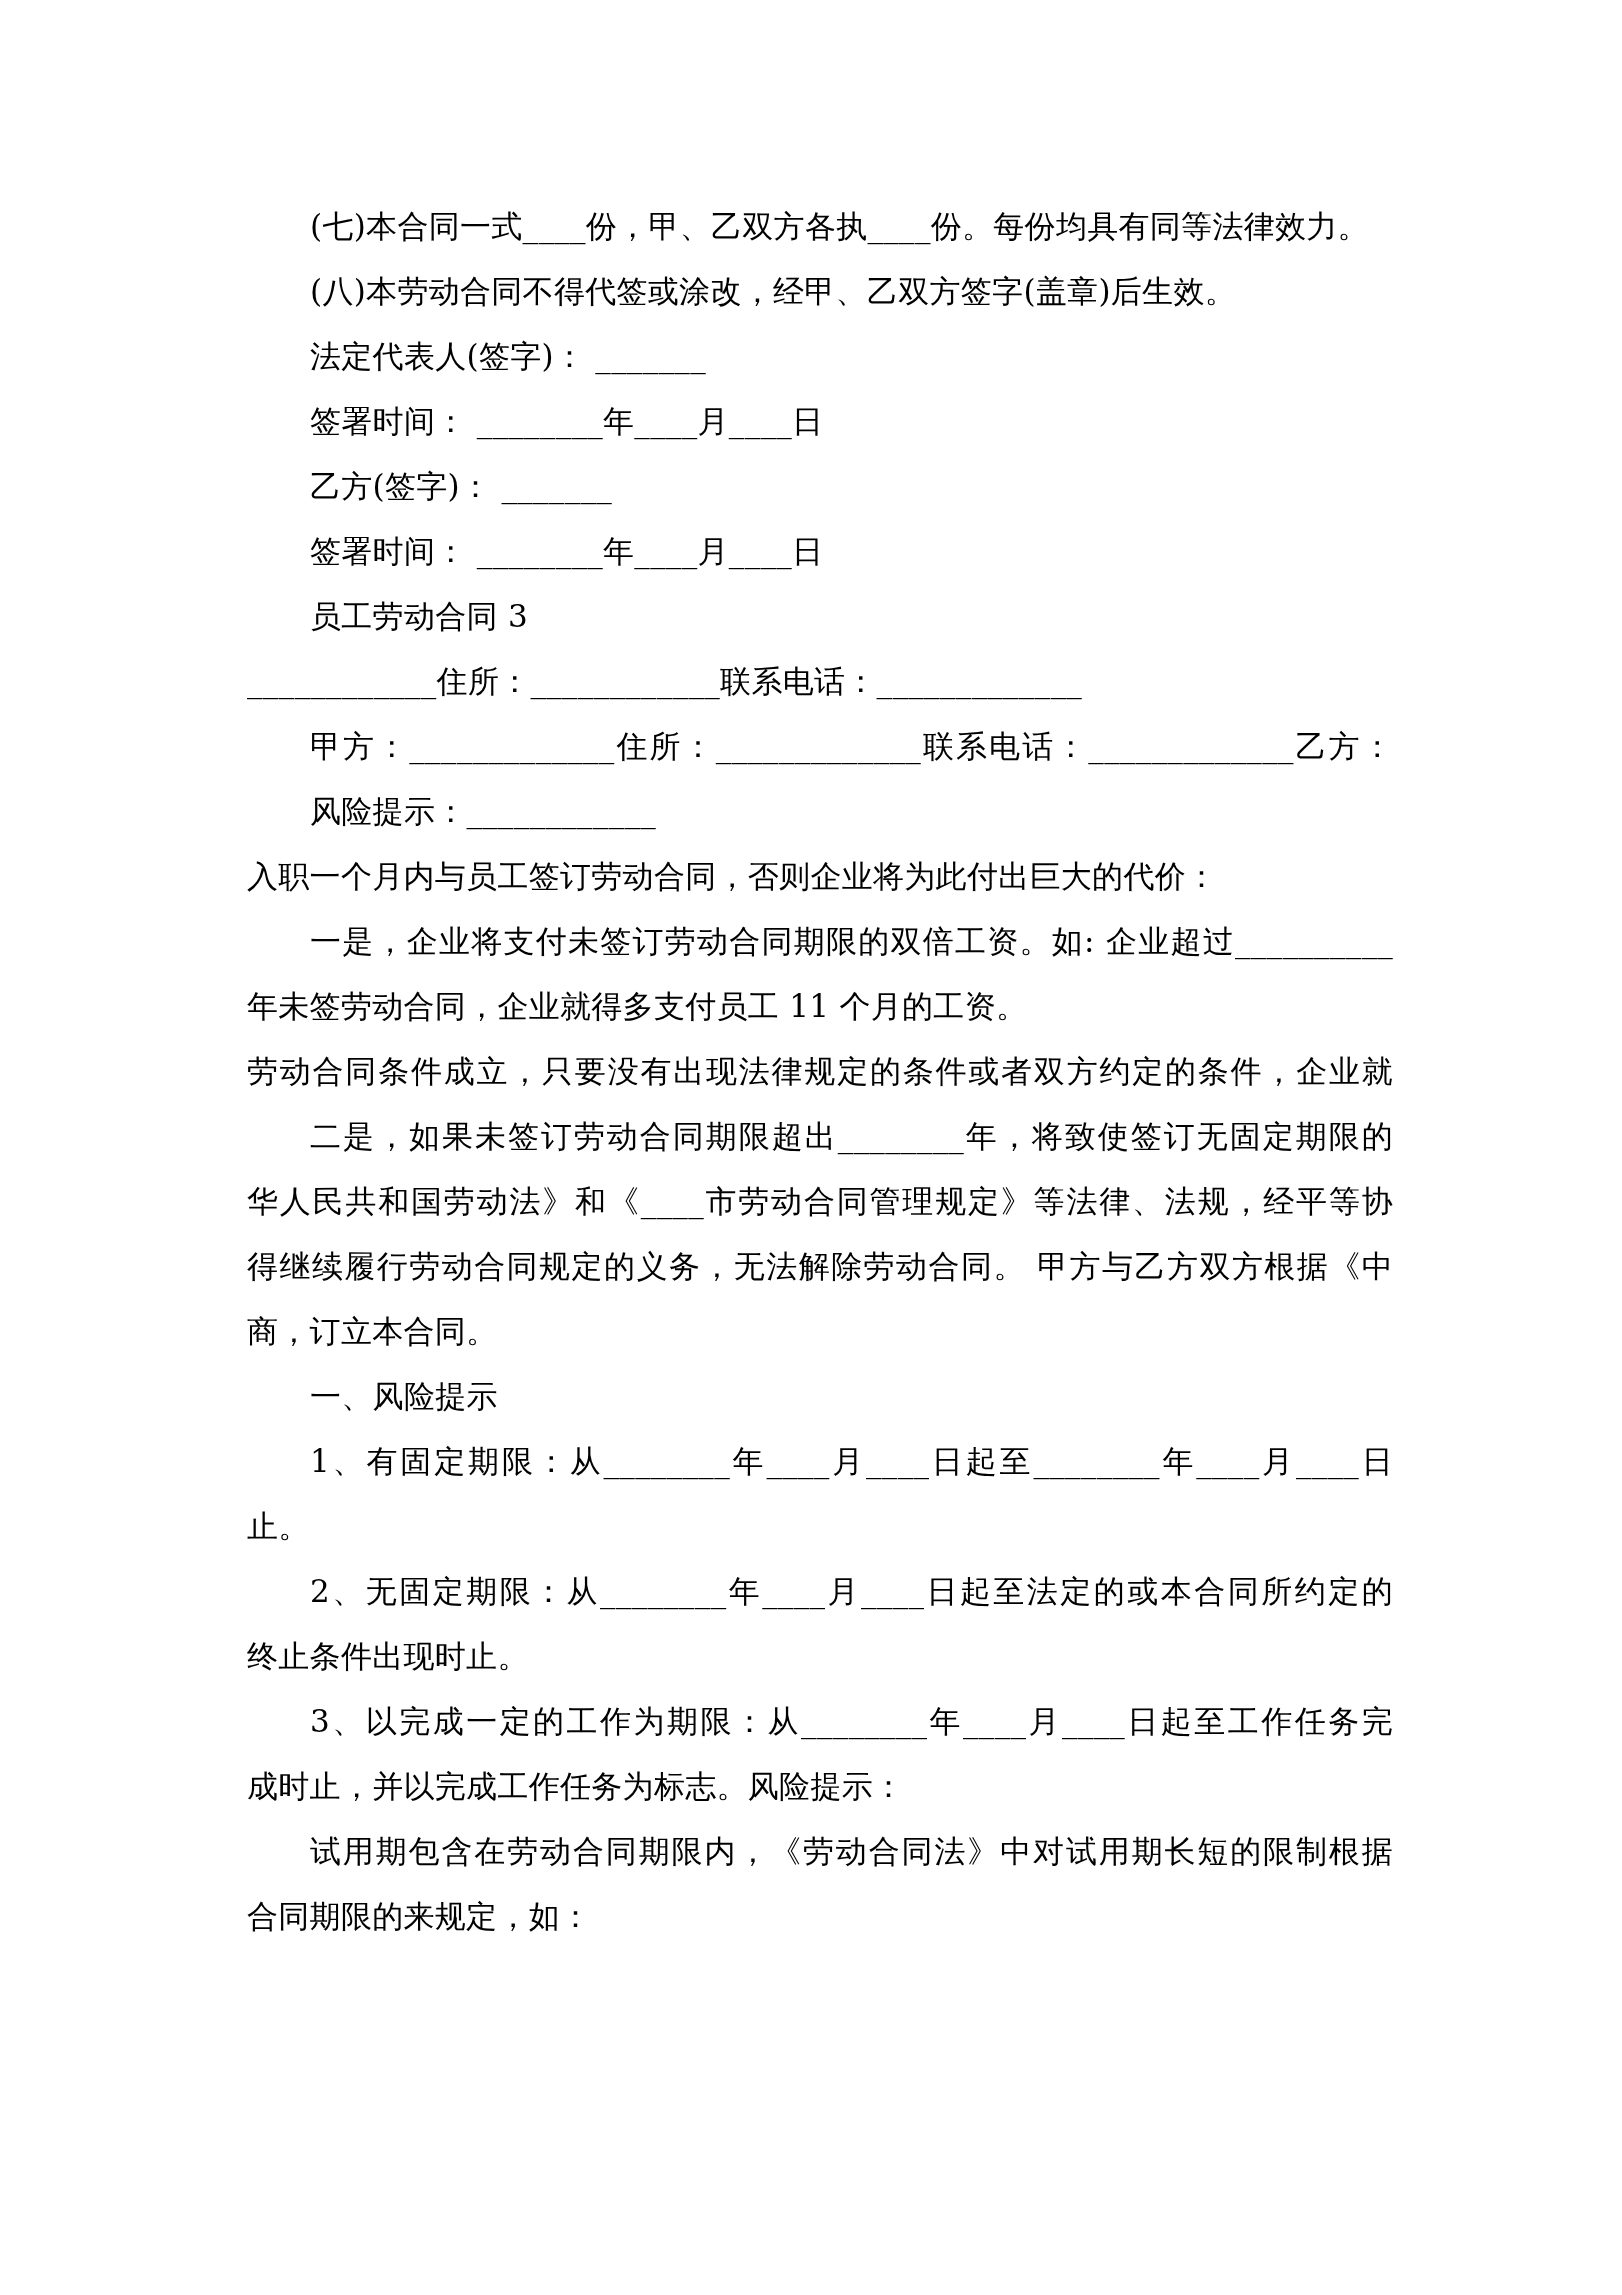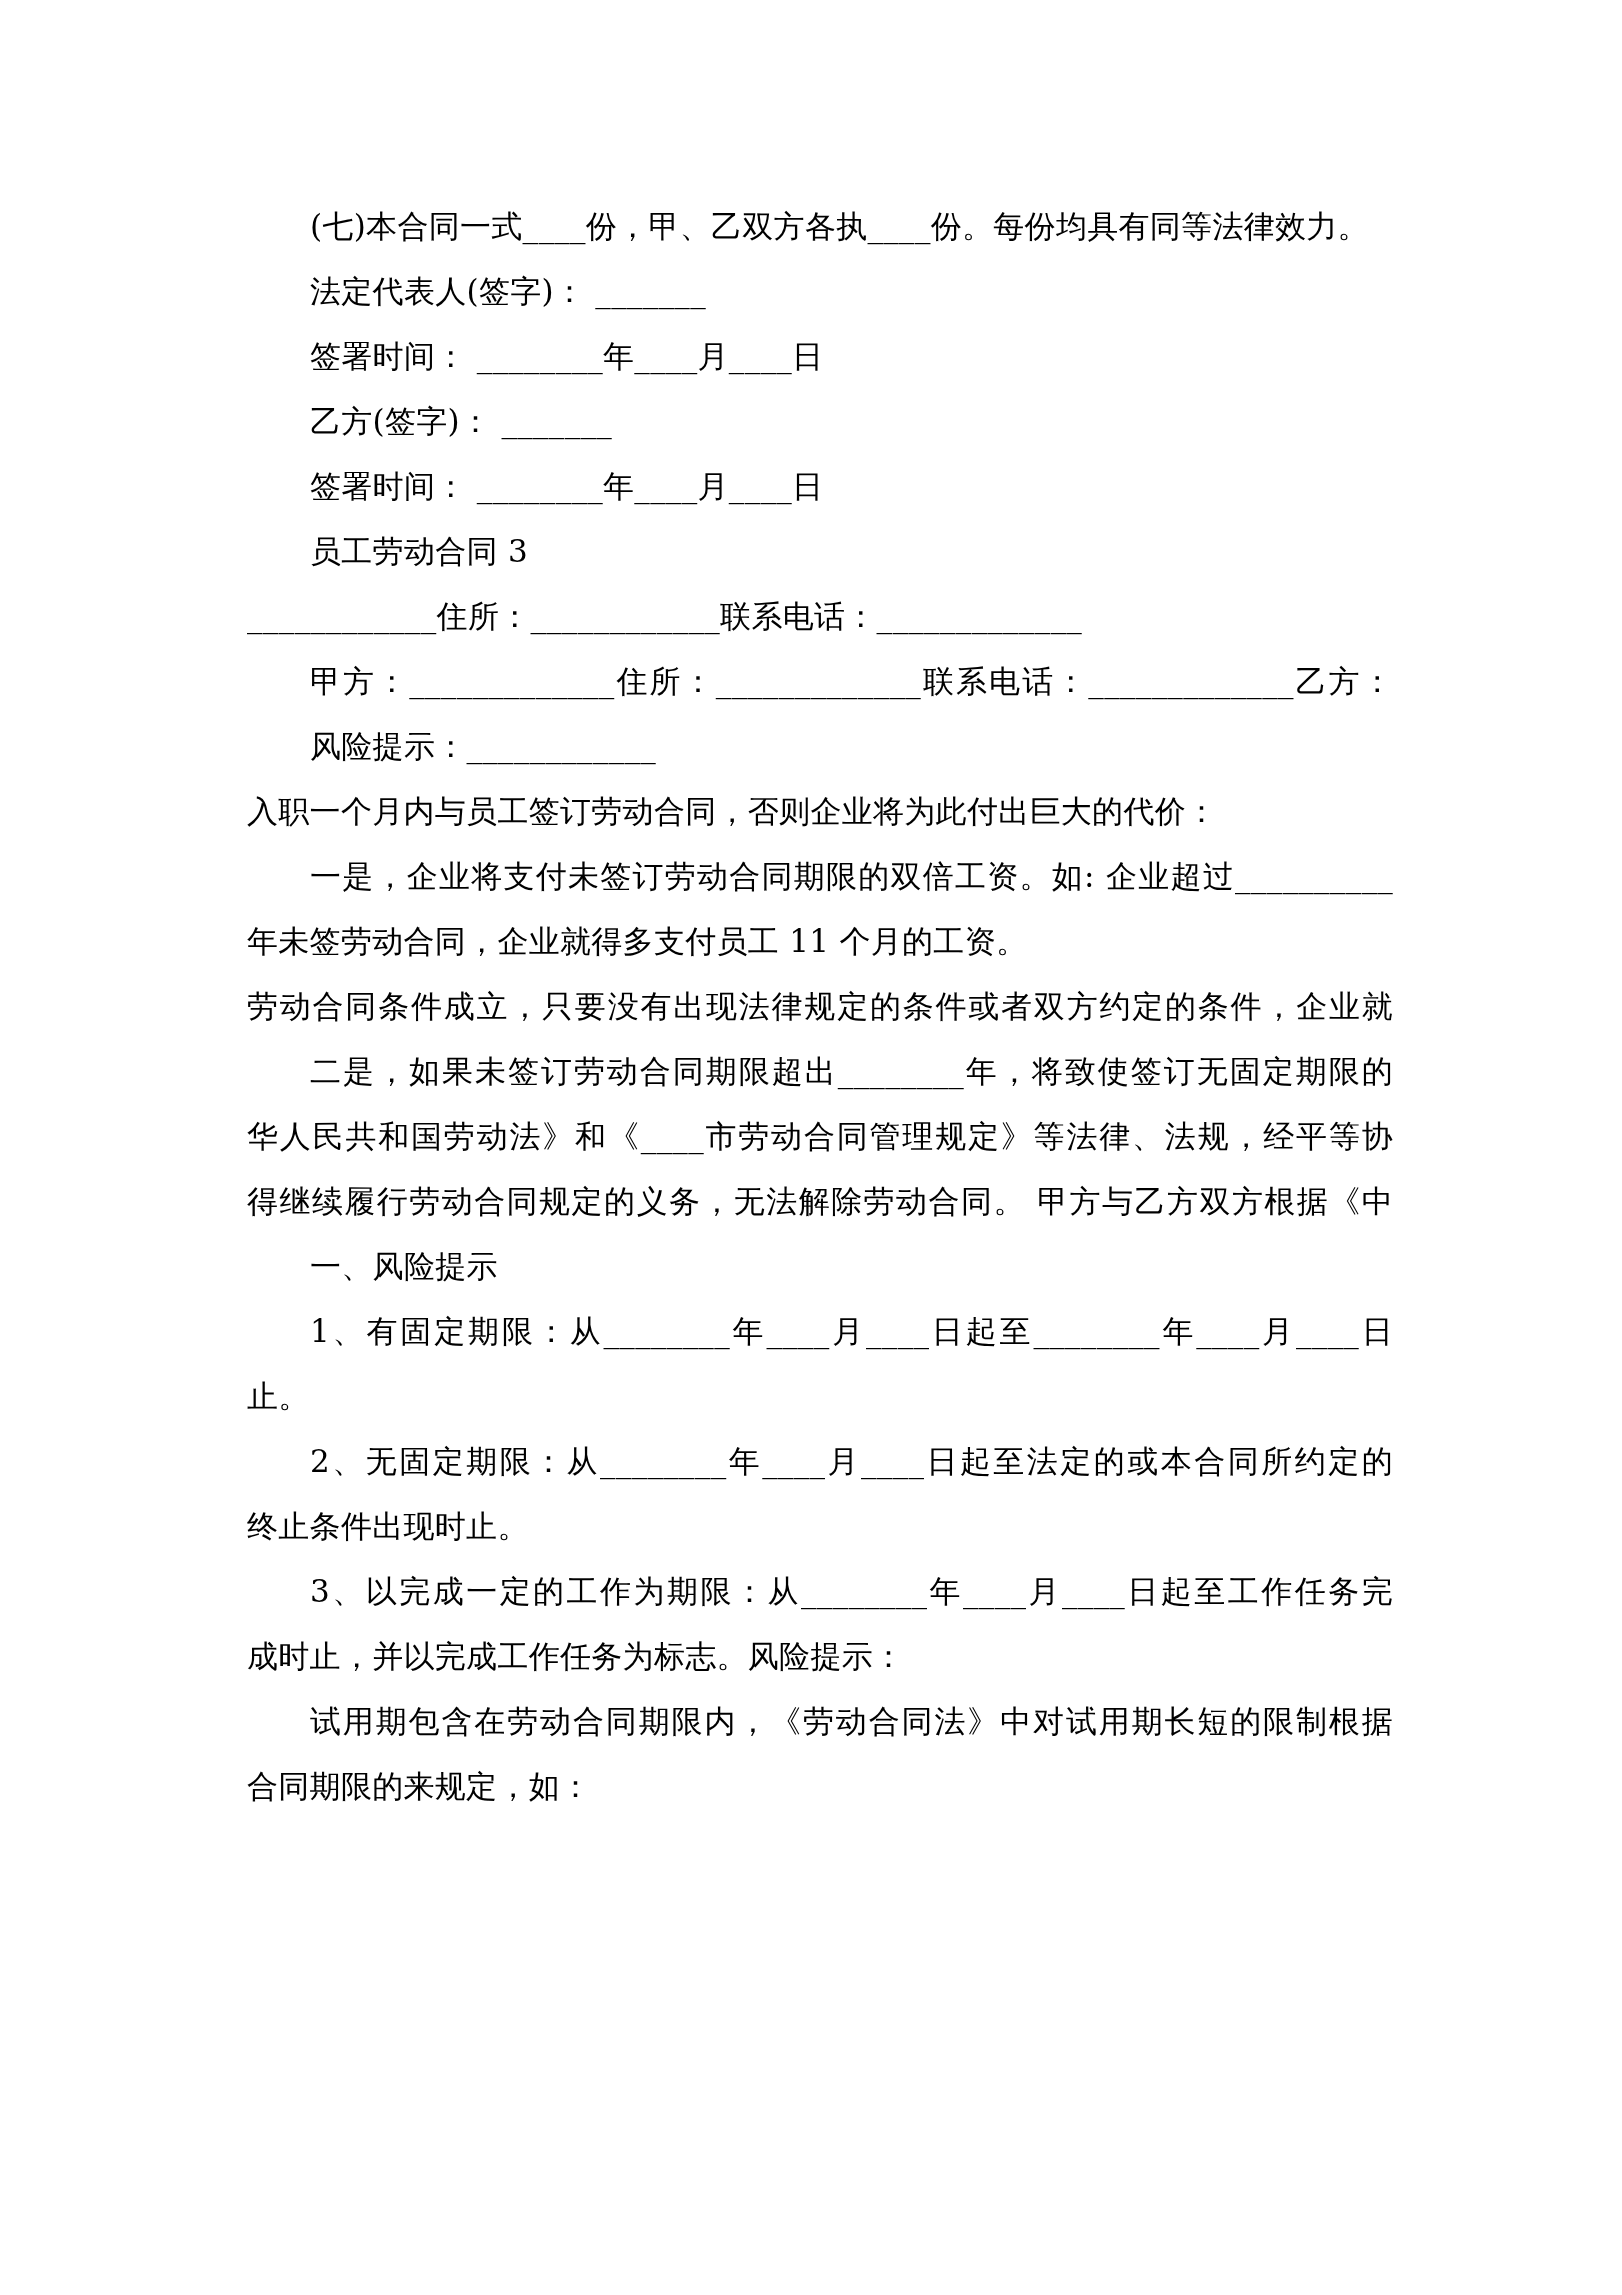--- a/index.html
+++ b/index.html
@@ -38,35 +38,37 @@
     text-align: justify;
     text-align-last: justify;
   }
 </style>
 </head>
 <body>
 
 <div class="page">
   <div class="doc-body">
       <div class="line indent">(七)本合同一式____份，甲、乙双方各执____份。每份均具有同等法律效力。</div>
+      <div class="line indent">(八)本劳动合同不得代签或涂改，经甲、乙双方签字(盖章)后生效。</div>
       <div class="line indent">法定代表人(签字)： _______</div>
       <div class="line indent">签署时间： ________年____月____日</div>
       <div class="line indent">乙方(签字)： _______</div>
       <div class="line indent">签署时间： ________年____月____日</div>
       <div class="line indent">员工劳动合同 3</div>
       <div class="line">____________住所：____________联系电话：_____________</div>
       <div class="line indent justify">甲方：_____________住所：_____________联系电话：_____________乙方：</div>
       <div class="line indent">风险提示：____________</div>
       <div class="line">入职一个月内与员工签订劳动合同，否则企业将为此付出巨大的代价：</div>
       <div class="line indent justify">一是，企业将支付未签订劳动合同期限的双倍工资。如: 企业超过__________</div>
       <div class="line">年未签劳动合同，企业就得多支付员工 11 个月的工资。</div>
       <div class="line justify">劳动合同条件成立，只要没有出现法律规定的条件或者双方约定的条件，企业就</div>
       <div class="line indent justify">二是，如果未签订劳动合同期限超出________年，将致使签订无固定期限的</div>
       <div class="line justify">华人民共和国劳动法》和《____市劳动合同管理规定》等法律、法规，经平等协</div>
       <div class="line justify">得继续履行劳动合同规定的义务，无法解除劳动合同。 甲方与乙方双方根据《中</div>
+      <div class="line">商，订立本合同。</div>
       <div class="line indent">一、风险提示</div>
       <div class="line indent justify">1、有固定期限：从________年____月____日起至________年____月____日</div>
       <div class="line">止。</div>
       <div class="line indent justify">2、无固定期限：从________年____月____日起至法定的或本合同所约定的</div>
       <div class="line">终止条件出现时止。</div>
       <div class="line indent justify">3、以完成一定的工作为期限：从________年____月____日起至工作任务完</div>
       <div class="line">成时止，并以完成工作任务为标志。风险提示：</div>
       <div class="line indent justify">试用期包含在劳动合同期限内，《劳动合同法》中对试用期长短的限制根据</div>
       <div class="line">合同期限的来规定，如：</div>
     </div>

